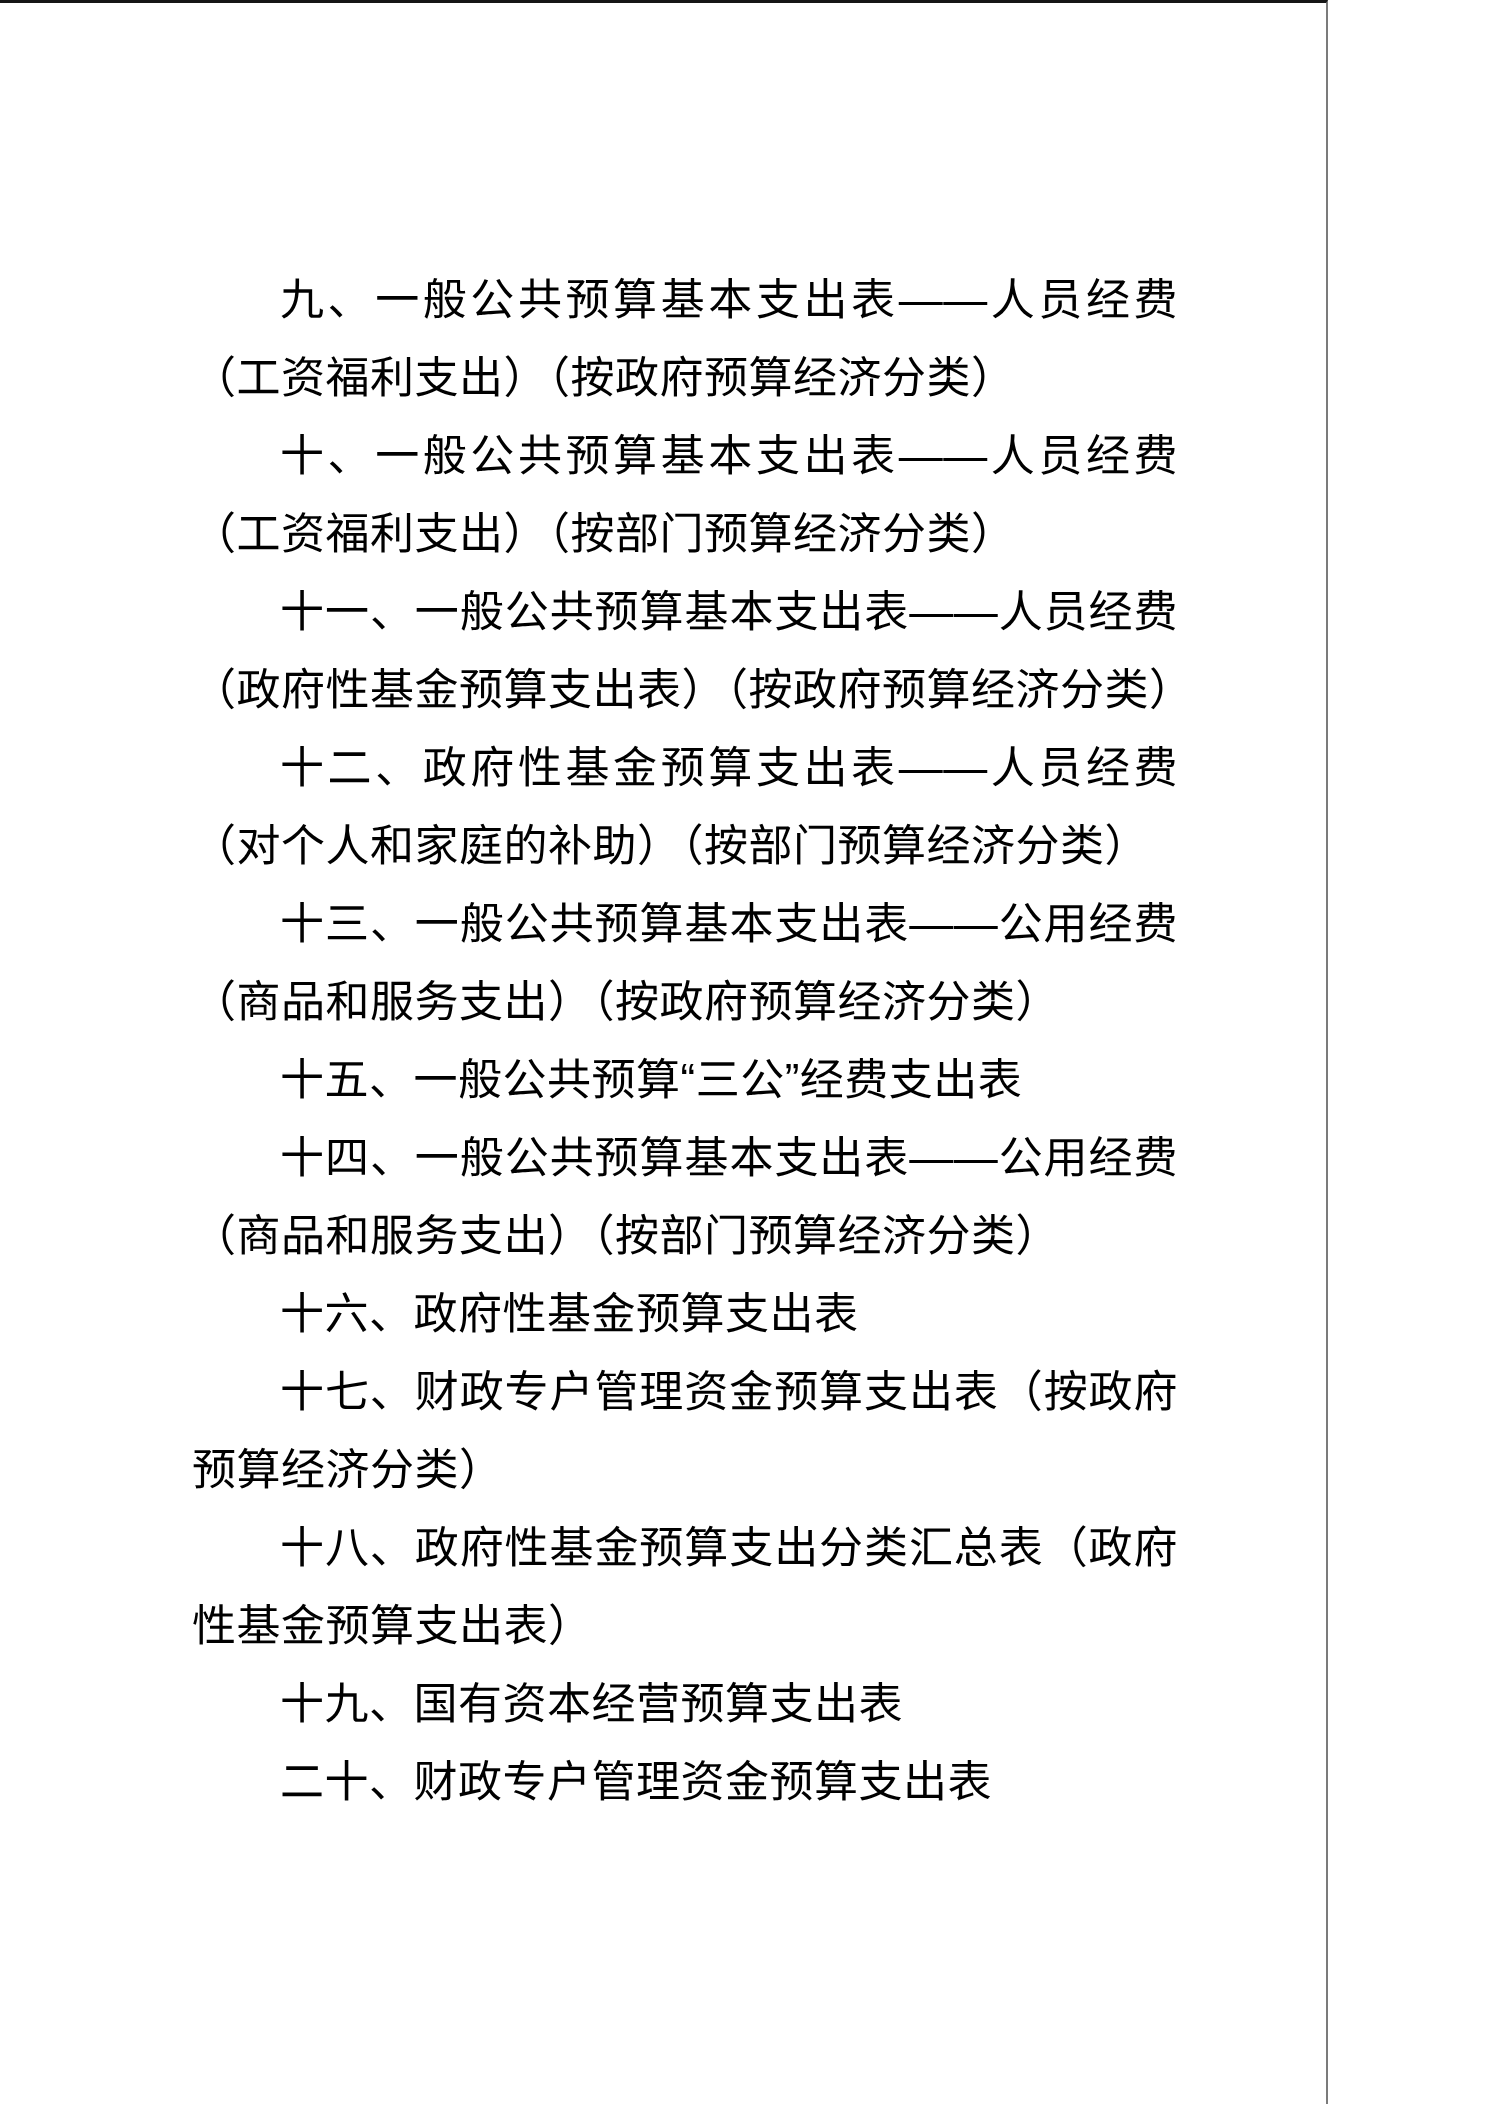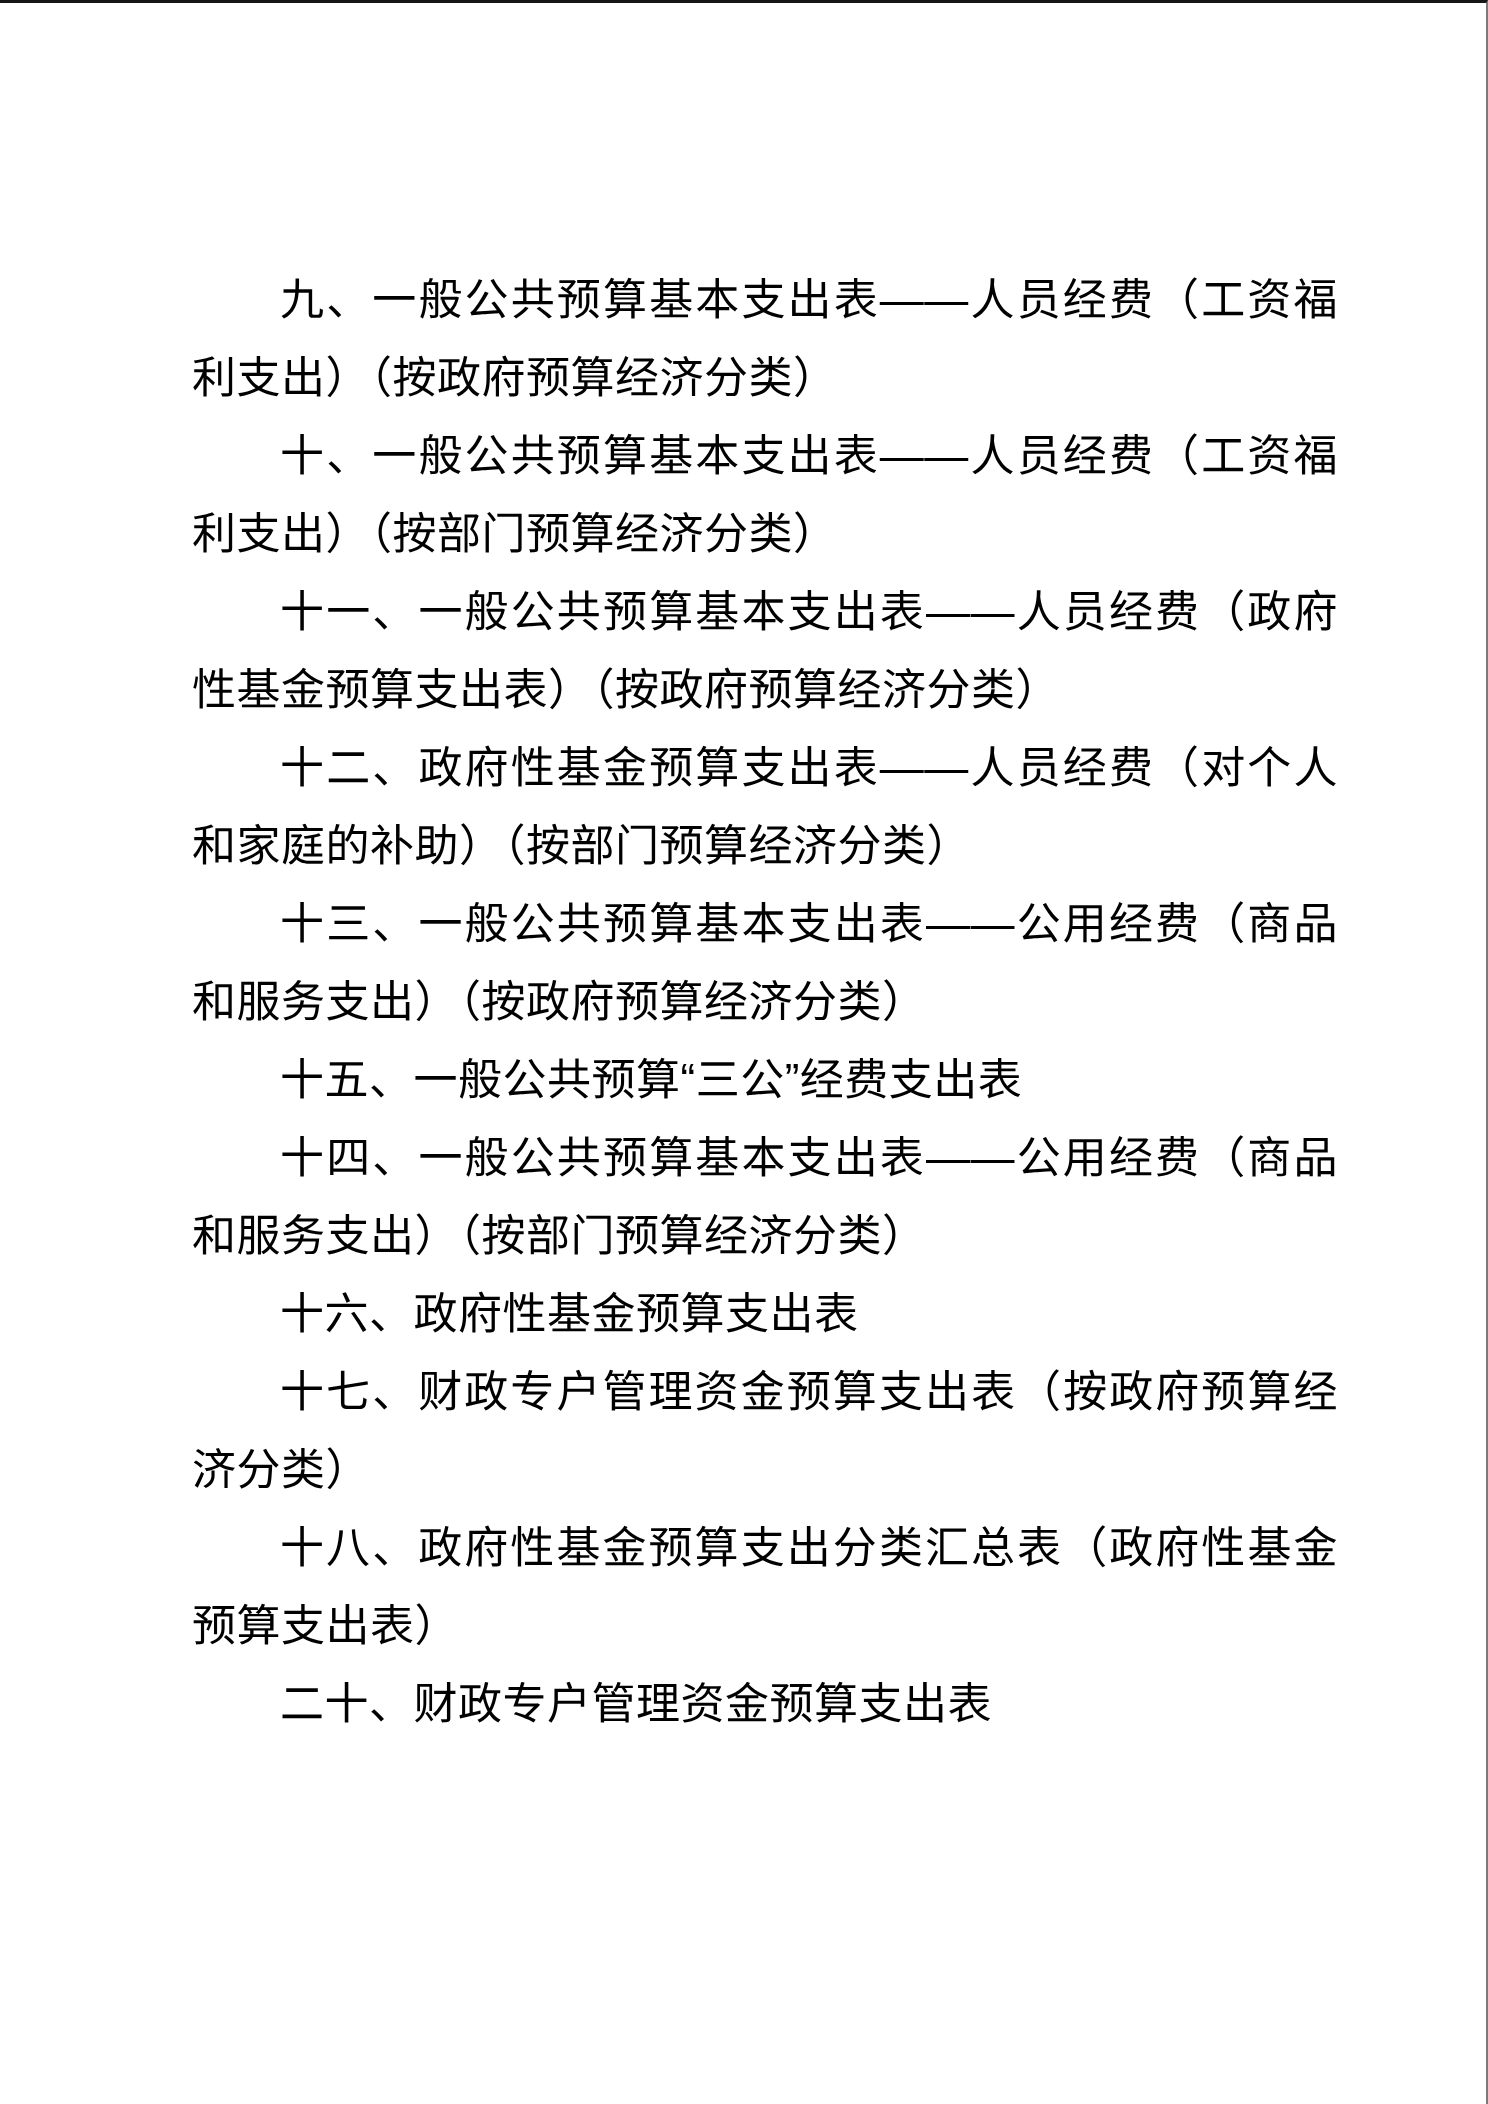--- a/index.html
+++ b/index.html
@@ -3,21 +3,21 @@
   <meta charset="utf-8">
   <style>
     html, body {
       margin: 0;
       padding: 0;
       background: #ffffff;
     }
     .page {
       position: relative;
       box-sizing: border-box;
-      width: 1488px;
+      width: 1328px;
       height: 2104px;
       background: #ffffff;
       border-top: 3px solid #161616;
       border-right: 2px solid #7b7b7b;
       overflow: hidden;
       font-family: "Liberation Sans", sans-serif;
     }
     .text-block {
       position: absolute;
       top: 258px;
@@ -45,15 +45,16 @@
     <p>九、一般公共预算基本支出表——人员经费（工资福利支出）（按政府预算经济分类）</p>
     <p>十、一般公共预算基本支出表——人员经费（工资福利支出）（按部门预算经济分类）</p>
     <p>十一、一般公共预算基本支出表——人员经费（政府性基金预算支出表）（按政府预算经济分类）</p>
     <p>十二、政府性基金预算支出表——人员经费（对个人和家庭的补助）（按部门预算经济分类）</p>
     <p>十三、一般公共预算基本支出表——公用经费（商品和服务支出）（按政府预算经济分类）</p>
     <p>十五、一般公共预算“三公”经费支出表</p>
     <p>十四、一般公共预算基本支出表——公用经费（商品和服务支出）（按部门预算经济分类）</p>
     <p>十六、政府性基金预算支出表</p>
     <p>十七、财政专户管理资金预算支出表（按政府预算经济分类）</p>
     <p>十八、政府性基金预算支出分类汇总表（政府性基金预算支出表）</p>
+    <p>十九、国有资本经营预算支出表</p>
     <p>二十、财政专户管理资金预算支出表</p>
   </div>
 </div>
 
 </body></html>

